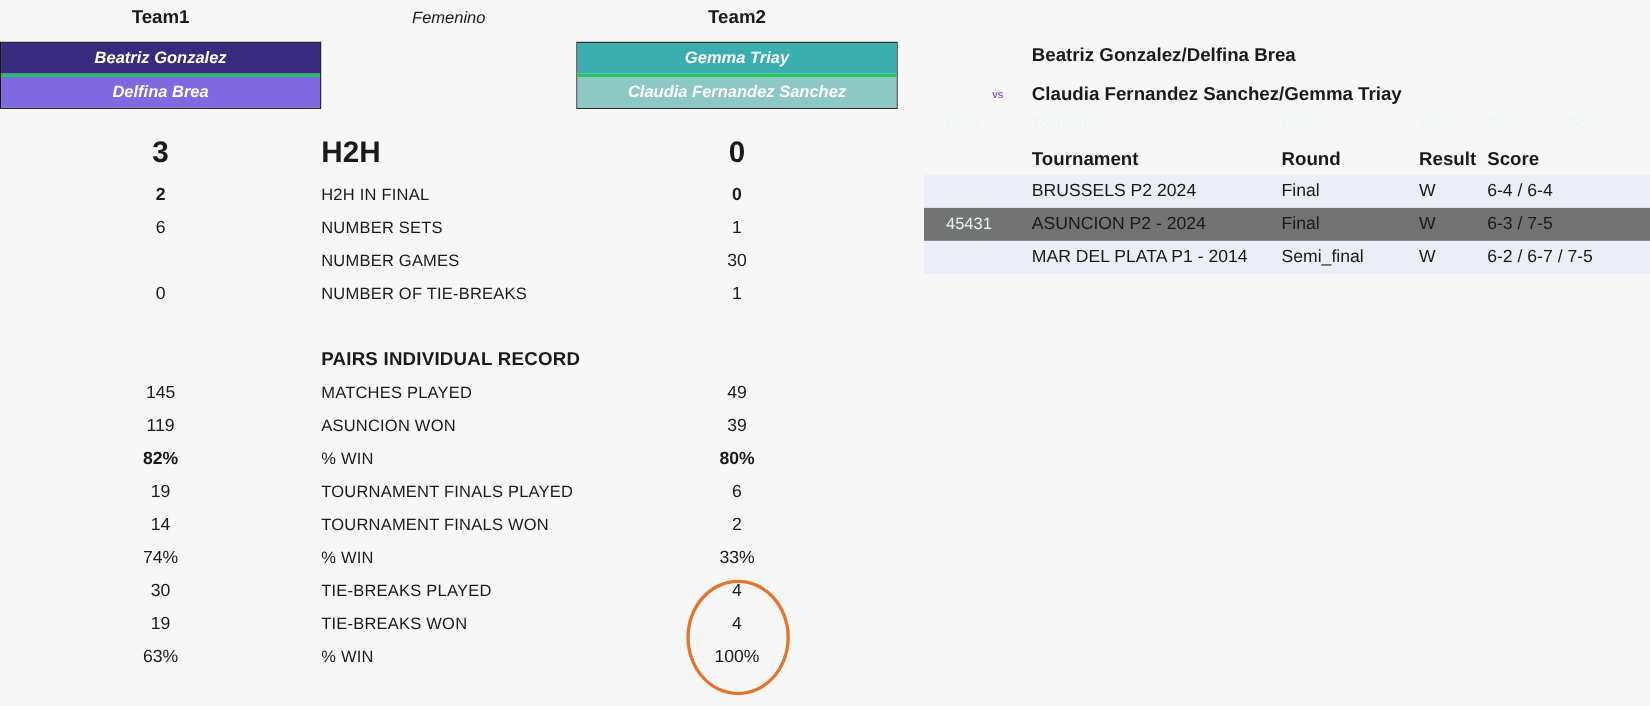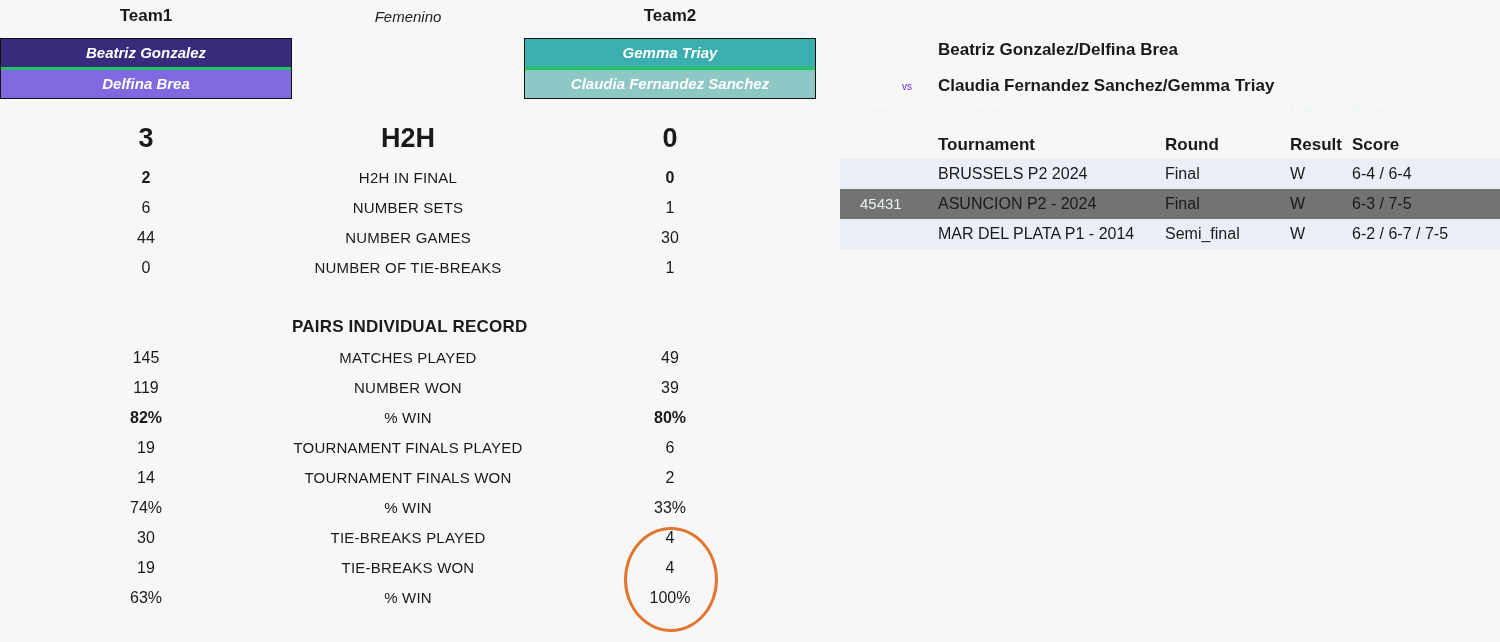--- a/index.html
+++ b/index.html
@@ -74,21 +74,21 @@
     height: 30px;
   }
   .stat-row .cell {
     position: absolute;
     top: 0;
     height: 30px;
     line-height: 30px;
     white-space: nowrap;
   }
   .cell.left-val  { left: 0px;   width: 292px; text-align: center; }
-  .cell.mid-lab   { left: 292px; width: 232px; text-align: center; }
+  .cell.mid-lab   { left: 292px; width: 232px; text-align: left; }
   .cell.right-val { left: 524px; width: 292px; text-align: center; }
 
   .row-h2h-title .cell { font-size: 27px; font-weight: bold; }
   .row-section-title .cell { font-size: 17px; font-weight: bold; letter-spacing: 0.2px; }
 
   .row-normal .left-val,
   .row-normal .right-val { font-size: 16px; }
   .row-normal .mid-lab { font-size: 15px; letter-spacing: 0.2px; }
 
   .row-bold .left-val,
@@ -234,21 +234,20 @@
     <div class="cell right-val">0</div>
   </div>
 
   <div class="stat-row row-normal" style="top:193px;">
     <div class="cell left-val">6</div>
     <div class="cell mid-lab">NUMBER SETS</div>
     <div class="cell right-val">1</div>
   </div>
 
   <div class="stat-row row-normal" style="top:223px;">
-    <div class="cell left-val">44</div>
     <div class="cell mid-lab">NUMBER GAMES</div>
     <div class="cell right-val">30</div>
   </div>
 
   <div class="stat-row row-normal" style="top:253px;">
     <div class="cell left-val">0</div>
     <div class="cell mid-lab">NUMBER OF TIE-BREAKS</div>
     <div class="cell right-val">1</div>
   </div>
 
@@ -257,21 +256,21 @@
   </div>
 
   <div class="stat-row row-normal" style="top:343px;">
     <div class="cell left-val">145</div>
     <div class="cell mid-lab">MATCHES PLAYED</div>
     <div class="cell right-val">49</div>
   </div>
 
   <div class="stat-row row-normal" style="top:373px;">
     <div class="cell left-val">119</div>
-    <div class="cell mid-lab">NUMBER WON</div>
+    <div class="cell mid-lab">ASUNCION WON</div>
     <div class="cell right-val">39</div>
   </div>
 
   <div class="stat-row row-bold" style="top:403px;">
     <div class="cell left-val">82%</div>
     <div class="cell mid-lab">% WIN</div>
     <div class="cell right-val">80%</div>
   </div>
 
   <div class="stat-row row-normal" style="top:433px;">

